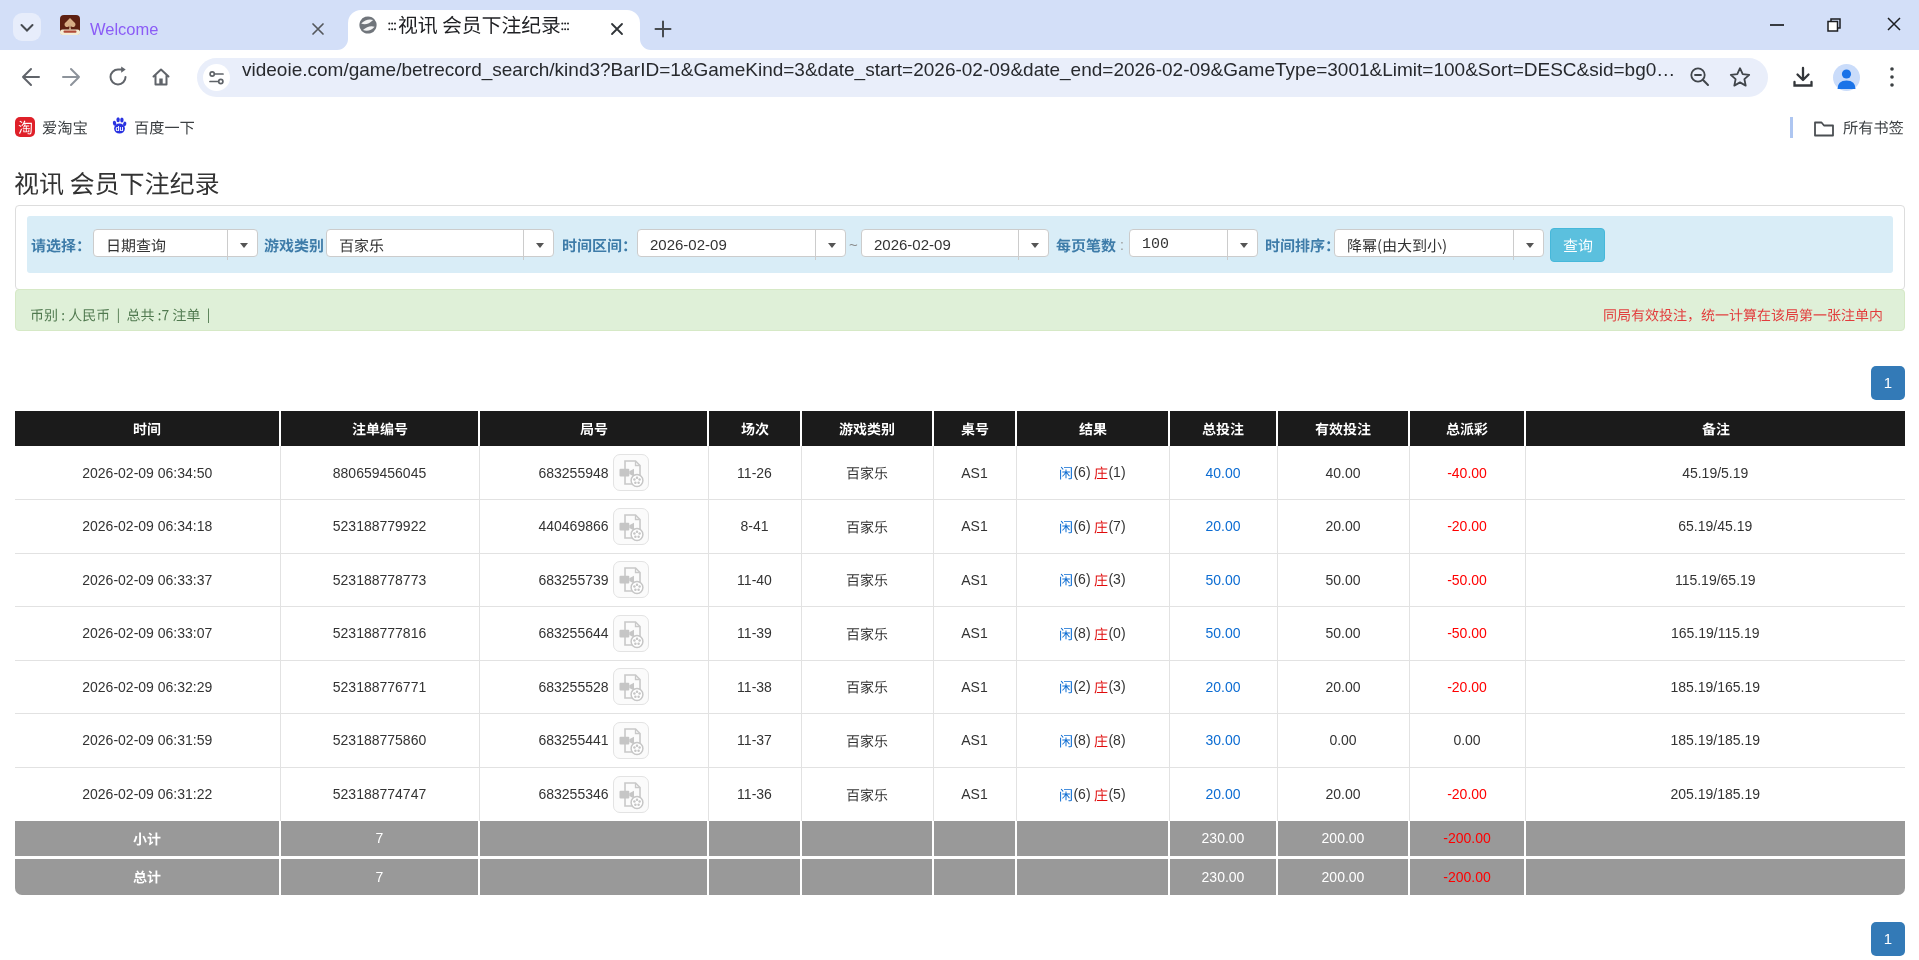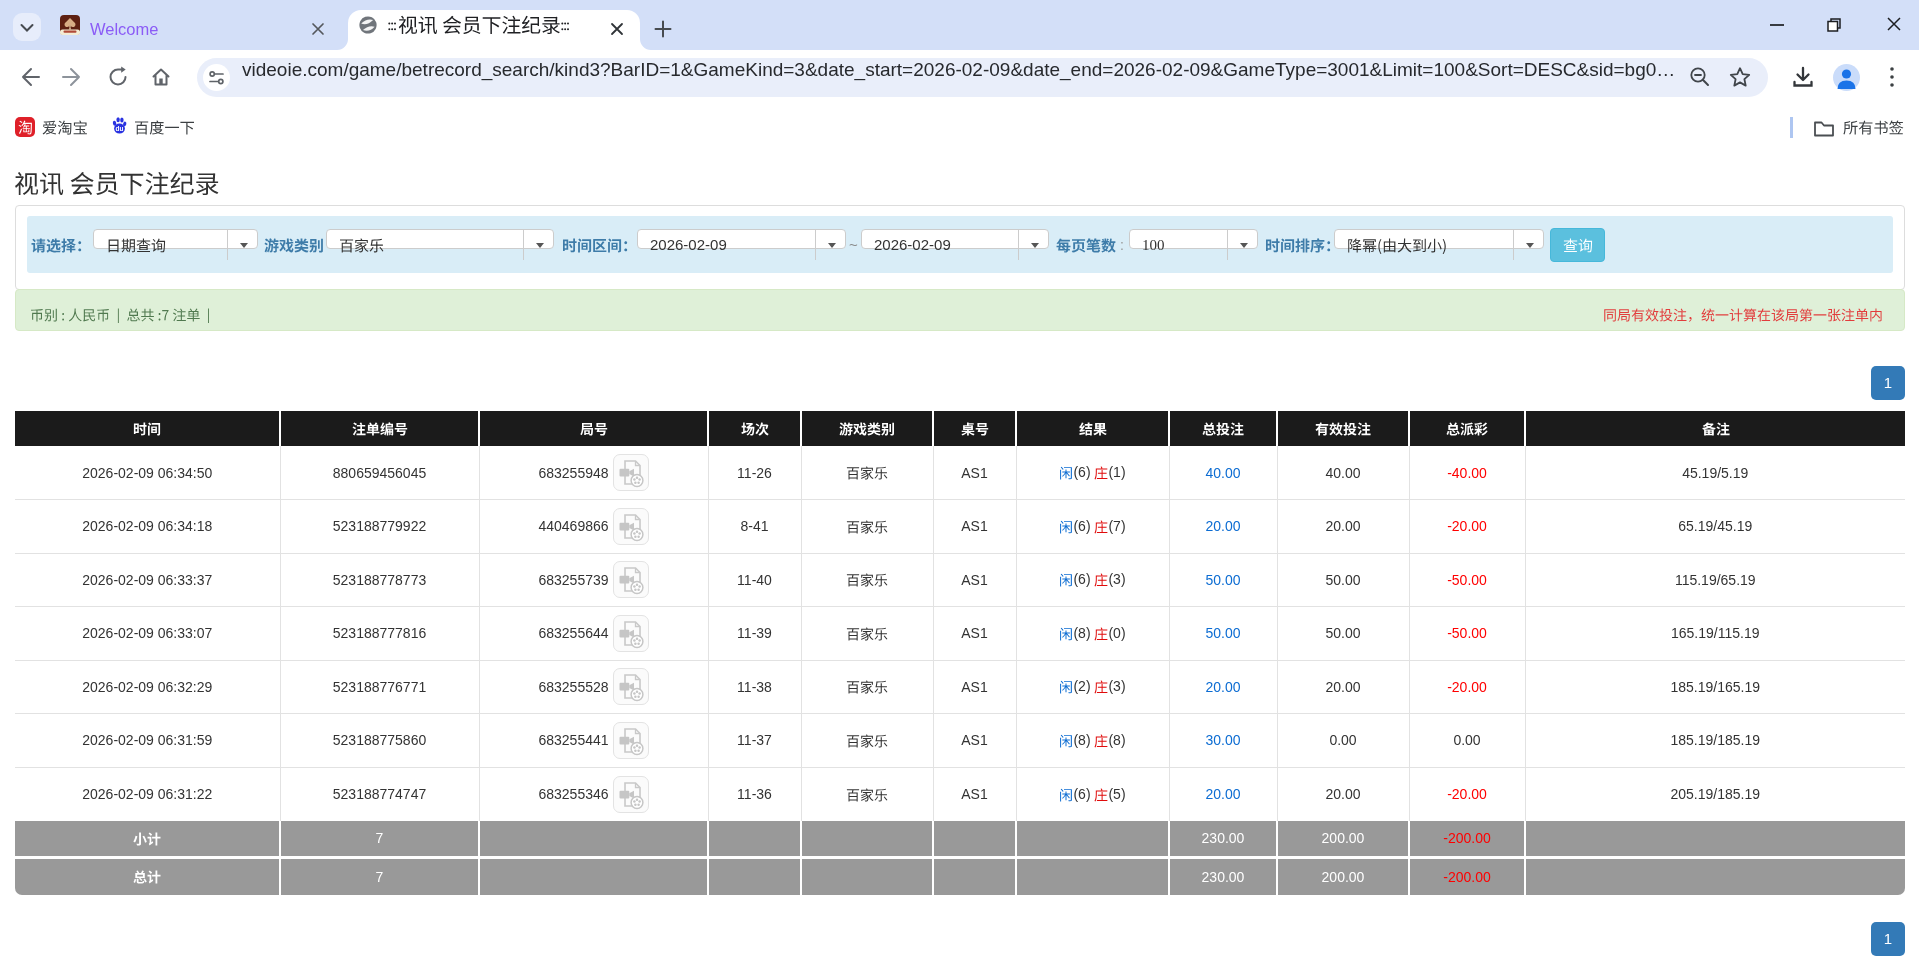--- a/index.html
+++ b/index.html
@@ -9,21 +9,21 @@
 #chevbtn{position:absolute;left:13px;top:13px;width:28px;height:28px;border-radius:9px;background:#e7edfb}
 #activetab{position:absolute;left:348px;top:10px;width:292px;height:40px;background:#fff;border-radius:13px 13px 0 0}
 #pill{position:absolute;left:197px;top:58px;width:1571px;height:39px;border-radius:20px;background:#e9eefa}
 #chip{position:absolute;left:203px;top:64px;width:27px;height:27px;border-radius:50%;background:#fff}
 #url{position:absolute;left:242px;top:50px;height:39px;line-height:39px;font-size:19px;color:#27292d;white-space:nowrap}
 #avatar{position:absolute;left:1833px;top:64px;width:27px;height:27px;border-radius:50%;background:#cadcfa;overflow:hidden}
 #tbicon{position:absolute;left:15px;top:117px;width:20px;height:20px;border-radius:5px;background:#df2029;text-align:center;line-height:20px}
 #content{position:absolute;left:0;top:141px;width:1919px;height:819px;background:#fff}
 #panel{position:absolute;left:15px;top:64px;width:1890px;height:85px;background:#fff;border:1px solid #ddd;border-radius:4px}
 #fbar{position:absolute;left:11px;top:10px;width:1866px;height:57px;background:#d9edf7;border-radius:3px}
-.sel{position:absolute;top:13px;height:20px;background:#fff;border:1px solid #ccc;border-radius:4px;font-size:15px;color:#333}
+.sel{position:absolute;top:13px;height:28px;background:#fff;border:1px solid #ccc;border-radius:4px;font-size:15px;color:#333}
 .sel .txt{position:absolute;left:12px;top:0;height:30px;line-height:30px;white-space:nowrap}
 .sel .well{position:absolute;right:0;top:0;width:30px;height:30px;border-left:1px solid #ccc}
 .sel .tri{position:absolute;right:9px;top:13px;width:0;height:0;border:4.5px solid transparent;border-top:5.5px solid #555}
 .flabel{position:absolute;top:13px;height:32px;line-height:32px;white-space:nowrap}
 #greenbar{position:absolute;left:15px;top:148px;width:1890px;height:41.5px;background:#dff0d8;border:1px solid #d6e9c6;border-radius:4px}
 .pgbtn{position:absolute;width:34px;height:34px;background:#337ab7;border-radius:5px;color:#fff;
  font-size:15px;text-align:center;line-height:34px}
 table{border-collapse:collapse;table-layout:fixed}
 #btable{position:absolute;left:15px;top:270px;width:1890px}
 #btable th{background:#1b1b1b;height:35px;border-right:2px solid #fff;padding:0}
@@ -222,21 +222,21 @@
 <div class="sel" style="left:834px;width:188px">
           <div class="txt" style="font-family:'Liberation Sans'">2026-02-09</div>
           <div class="well">
             <div class="tri"></div>
           </div>
         </div>
 <div class="flabel" style="left:1029px"><svg style="display:inline-block;vertical-align:middle;" width="60.0" height="15.9" viewBox="0 0 60.0 15.9">
             <path fill="#3e7ca9" d="M10.6 6.1 10.6 7.8H8.8L9.3 7.3C8.9 6.9 8.2 6.5 7.6 6.1ZM0.5 7.7V9.3H2.6C2.4 10.5 2.2 11.7 2.1 12.5H3.0L10.2 12.6C10.1 12.8 10.1 12.9 10 13.0C9.9 13.2 9.7 13.2 9.5 13.2C9.2 13.2 8.6 13.2 7.9 13.2C8.1 13.5 8.3 14.1 8.3 14.5C9.1 14.6 9.8 14.6 10.3 14.5C10.8 14.4 11.2 14.3 11.6 13.8C11.7 13.6 11.9 13.2 12 12.6H13.8V11.0H12.2L12.3 9.3H14.5V7.7H12.3L12.4 5.4C12.4 5.1 12.4 4.6 12.4 4.6H3.5C3.8 4.2 4 3.8 4.3 3.4H13.9V1.8H5.2L5.7 0.9L3.9 0.4C3.1 2.2 1.8 4.1 0.4 5.3C0.9 5.5 1.7 6 2 6.3C2.4 6 2.8 5.5 3.1 5.1C3.1 5.9 3 6.8 2.8 7.7ZM5.8 6.7C6.4 7 7.1 7.4 7.6 7.8H4.6L4.8 6.1H6.5ZM10.4 11.0H8.6L9.1 10.5C8.7 10.1 8.1 9.7 7.4 9.3H10.5ZM5.7 9.9C6.3 10.2 6.9 10.6 7.5 11.0H4.2L4.4 9.3H6.2Z M21.6 6.5V9.1C21.6 10.6 20.8 12.1 15.6 13.1C16 13.5 16.5 14.2 16.7 14.6C22.3 13.4 23.5 11.3 23.5 9.2V6.5ZM23 11.8C24.8 12.5 27.1 13.7 28.2 14.6L29.3 13.2C28.1 12.3 25.7 11.2 24.1 10.6ZM17.2 4.2V11.2H19.1V5.8H26.1V11.1H28.0V4.2H22.5C22.8 3.8 23 3.3 23.2 2.8H29.1V1.2H16.0V2.8H21.2C21 3.3 20.9 3.8 20.8 4.2Z M30.7 10.3 30.9 11.9 36 11.5V12.1C36 13.9 36.5 14.4 38.6 14.4C39 14.4 41.1 14.4 41.5 14.4C43.2 14.4 43.7 13.8 44 11.9C43.5 11.8 42.7 11.6 42.3 11.3C42.2 12.6 42.1 12.8 41.4 12.8C40.9 12.8 39.2 12.8 38.8 12.8C37.9 12.8 37.8 12.7 37.8 12.1V11.4L44.3 10.9L44.1 9.4L37.8 9.8V8.9L43.2 8.5L43 7.1L37.8 7.4V6.7C39.8 6.5 41.8 6.3 43.4 6.0L42.6 4.5C39.8 5 35.5 5.3 31.7 5.4C31.8 5.8 32 6.4 32.1 6.9C33.3 6.9 34.6 6.8 36 6.8V7.5L31.4 7.8L31.6 9.3L36 9.0V10.0ZM38.7 0.3C38.4 1.3 37.9 2.3 37.2 3.1V1.7H34.0C34.1 1.4 34.2 1.1 34.4 0.8L32.6 0.3C32.1 1.7 31.3 3.2 30.3 4.0C30.8 4.3 31.5 4.8 31.9 5.0C32.3 4.5 32.8 3.9 33.2 3.2H33.4C33.8 3.8 34.1 4.6 34.3 5.1L35.8 4.5C35.7 4.1 35.5 3.6 35.2 3.2H37.1C36.9 3.4 36.7 3.7 36.4 3.9C36.8 4.1 37.6 4.6 37.9 4.9C38.4 4.5 38.9 3.9 39.3 3.2H39.9C40.2 3.7 40.5 4.3 40.6 4.7L42.2 4.2C42.1 3.9 41.9 3.5 41.7 3.2H44.3V1.7H40.1C40.3 1.4 40.4 1.1 40.5 0.8Z M51.4 0.6C51.1 1.2 50.7 2 50.4 2.5L51.5 3.1C51.9 2.6 52.4 1.9 52.9 1.2ZM50.6 9.6C50.3 10.2 50 10.6 49.6 11.0L48.3 10.4L48.8 9.6ZM46.2 11.0C46.9 11.3 47.6 11.6 48.3 12.0C47.5 12.5 46.5 12.9 45.4 13.2C45.7 13.5 46 14.1 46.2 14.5C47.5 14.1 48.8 13.6 49.8 12.8C50.2 13.1 50.6 13.4 50.9 13.6L52 12.4C51.7 12.2 51.3 12 50.9 11.8C51.7 10.9 52.3 9.8 52.6 8.5L51.7 8.1L51.4 8.2H49.5L49.8 7.6L48.2 7.3C48.1 7.6 47.9 7.9 47.8 8.2H45.9V9.6H47.1C46.8 10.1 46.5 10.6 46.2 11.0ZM46 1.2C46.4 1.8 46.7 2.6 46.8 3.1H45.6V4.5H47.9C47.2 5.3 46.2 5.9 45.3 6.3C45.7 6.6 46 7.2 46.3 7.6C47 7.2 47.8 6.6 48.5 5.9V7.2H50.2V5.6C50.7 6 51.3 6.5 51.6 6.9L52.6 5.6C52.3 5.4 51.5 4.9 50.8 4.5H53.0V3.1H50.2V0.4H48.5V3.1H47.0L48.2 2.6C48.1 2 47.7 1.3 47.3 0.7ZM54.2 0.5C53.9 3.2 53.2 5.8 52 7.3C52.3 7.6 53 8.2 53.3 8.5C53.5 8.1 53.8 7.6 54.1 7.1C54.3 8.2 54.7 9.3 55.1 10.3C54.3 11.5 53.2 12.5 51.7 13.2C52 13.5 52.5 14.2 52.7 14.6C54.1 13.9 55.2 13 56 11.9C56.7 12.9 57.5 13.8 58.6 14.4C58.8 14 59.3 13.3 59.7 13.0C58.6 12.4 57.7 11.4 57 10.3C57.7 8.8 58.2 7 58.4 4.9H59.4V3.2H55.4C55.5 2.4 55.7 1.6 55.8 0.7ZM56.8 4.9C56.6 6.2 56.4 7.3 56 8.3C55.6 7.2 55.3 6.1 55.1 4.9Z"></path>
           </svg><span style="color:#999;font-size:14px;font-weight:normal"> :</span></div>
 <div class="sel" style="left:1102px;width:129px">
-          <div class="txt" style="font-family:Liberation Serif, serif">100</div>
+          <div class="txt" style="font-family:Liberation Mono, monospace">100</div>
           <div class="well">
             <div class="tri"></div>
           </div>
         </div>
 <div class="flabel" style="left:1238px"><svg style="display:inline-block;vertical-align:middle;" width="75.0" height="15.9" viewBox="0 0 75.0 15.9">
             <path fill="#3e7ca9" d="M6.9 6.8C7.6 7.9 8.6 9.4 9 10.2L10.6 9.3C10.1 8.4 9.1 7 8.4 6.0ZM4.5 7.4V10.2H2.7V7.4ZM4.5 5.8H2.7V3.2H4.5ZM1 1.6V13.0H2.7V11.8H6.2V1.6ZM11.2 0.6V3.2H6.7V5.0H11.2V12.1C11.2 12.4 11.1 12.5 10.8 12.5C10.4 12.5 9.3 12.5 8.3 12.5C8.5 13 8.8 13.8 8.9 14.3C10.4 14.3 11.5 14.3 12.1 14.0C12.8 13.7 13 13.2 13 12.1V5.0H14.6V3.2H13.0V0.6Z M16.1 4.1V14.5H17.9V4.1ZM16.3 1.4C17 2.1 17.7 3.1 18 3.8L19.6 2.8C19.2 2.1 18.4 1.2 17.7 0.6ZM21.1 9.0H24.0V10.4H21.1ZM21.1 6.1H24.0V7.5H21.1ZM19.5 4.7V11.8H25.6V4.7ZM20.1 1.2V2.9H27.2V12.6C27.2 12.8 27.1 12.9 27 12.9C26.8 12.9 26.2 12.9 25.8 12.8C26 13.3 26.2 14 26.3 14.4C27.2 14.4 27.9 14.4 28.4 14.1C28.9 13.9 29.1 13.4 29.1 12.6V1.2Z M32.3 0.4V3.3H30.6V5.0H32.3V7.7C31.6 7.8 31 8 30.4 8.1L30.7 9.8L32.3 9.4V12.6C32.3 12.8 32.3 12.8 32.1 12.8C31.9 12.8 31.3 12.8 30.8 12.8C31 13.2 31.2 13.9 31.3 14.4C32.3 14.4 33 14.4 33.4 14.1C33.9 13.8 34 13.4 34 12.6V9.0L35.6 8.6L35.4 6.9L34 7.2V5.0H35.4V3.3H34.0V0.4ZM35.5 9.2V10.8H37.8V14.5H39.5V0.6H37.8V2.8H35.9V4.4H37.8V6.0H35.9V7.6H37.8V9.2ZM40.6 0.6V14.5H42.3V10.9H44.5V9.3H42.3V7.6H44.2V6.0H42.3V4.4H44.4V2.8H42.3V0.6Z M50.5 7.1C51.3 7.4 52.1 7.8 52.9 8.2H48.8V9.7H52.9V12.7C52.9 12.9 52.8 12.9 52.5 12.9C52.2 12.9 51.1 12.9 50.2 12.9C50.5 13.4 50.8 14.1 50.8 14.5C52.1 14.5 53.1 14.6 53.8 14.3C54.5 14.1 54.7 13.6 54.7 12.7V9.7H56.8C56.5 10.3 56.2 10.8 55.9 11.2L57.4 11.8C58 11 58.8 9.8 59.4 8.6L58.1 8.1L57.8 8.2H55.7L55.8 8.1L55.1 7.7C56.2 7 57.4 6 58.2 5.2L57.1 4.3L56.7 4.4H49.5V5.8H55.2C54.7 6.2 54.1 6.6 53.6 7.0C52.9 6.6 52.2 6.3 51.6 6.1ZM51.9 0.8 52.4 2.0H46.6V6.1C46.6 8.3 46.5 11.5 45.3 13.6C45.7 13.8 46.5 14.3 46.8 14.6C48.2 12.3 48.4 8.6 48.4 6.1V3.7H59.4V2.0H54.4C54.2 1.5 53.9 0.8 53.7 0.3Z M63.8 6.2C64.5 6.2 65.2 5.6 65.2 4.8C65.2 3.9 64.5 3.3 63.8 3.3C63 3.3 62.3 3.9 62.3 4.8C62.3 5.6 63 6.2 63.8 6.2ZM63.8 13.3C64.5 13.3 65.2 12.7 65.2 11.9C65.2 11.1 64.5 10.5 63.8 10.5C63 10.5 62.3 11.1 62.3 11.9C62.3 12.7 63 13.3 63.8 13.3Z"></path>
           </svg></div>
 <div class="sel" style="left:1307px;width:210px">
           <div class="txt"><svg style="display:inline-block;vertical-align:middle;" width="100.1" height="15.9" viewBox="0 0 100.1 15.9">
               <path fill="#333" d="M11.8 2.8C11.3 3.5 10.7 4.1 9.9 4.6C9.3 4.1 8.7 3.6 8.3 3.0L8.4 2.8ZM8.7 0.6C8.1 1.7 7 3.1 5.4 4.1C5.7 4.3 6 4.6 6.1 4.9C6.7 4.5 7.2 4.1 7.6 3.6C8.1 4.2 8.5 4.7 9.1 5.2C7.9 5.8 6.6 6.3 5.2 6.6C5.4 6.9 5.7 7.3 5.8 7.5C7.3 7.2 8.7 6.6 10 5.8C11.1 6.5 12.4 7.1 13.8 7.4C13.9 7.1 14.2 6.7 14.5 6.5C13.2 6.2 11.9 5.8 10.8 5.2C11.9 4.4 12.7 3.4 13.3 2.2L12.6 1.9L12.4 1.9H9.1C9.4 1.5 9.6 1.2 9.8 0.8ZM6.2 8.1V9.1H9.6V11.1H7.1L7.5 9.6L6.5 9.5C6.3 10.3 6 11.4 5.7 12.1H9.6V14.4H10.7V12.1H14.1V11.1H10.7V9.1H13.7V8.1H10.7V6.9H9.6V8.1ZM1.2 1.2V14.4H2.2V2.2H4.2C3.8 3.2 3.3 4.6 2.8 5.6C4 6.8 4.4 7.8 4.4 8.7C4.4 9.1 4.3 9.6 4 9.7C3.9 9.8 3.7 9.9 3.5 9.9C3.3 9.9 2.9 9.9 2.5 9.8C2.7 10.1 2.8 10.6 2.9 10.8C3.2 10.9 3.6 10.9 3.9 10.8C4.3 10.8 4.5 10.7 4.8 10.5C5.2 10.2 5.4 9.6 5.4 8.8C5.4 7.8 5.1 6.7 3.9 5.5C4.5 4.3 5.1 2.8 5.5 1.6L4.8 1.2L4.6 1.2Z M16.3 1.2V3.9H17.3V2.2H27.7V3.9H28.8V1.2ZM18.9 5.3H26.0V6.2H18.9ZM18.9 3.7H26.0V4.6H18.9ZM17.9 3.0V6.9H20.9C20.7 7.2 20.5 7.5 20.2 7.8H16.0V8.7H19.4C18.4 9.5 17.2 10.2 15.6 10.7C15.8 10.9 16.1 11.3 16.2 11.5C16.9 11.3 17.6 11 18.2 10.6V13.9H19.2V11.0H21.9V14.4H23.0V11.0H25.7V12.8C25.7 12.9 25.6 13 25.4 13.0C25.2 13 24.6 13 23.8 13.0C23.9 13.2 24.1 13.6 24.1 13.8C25.2 13.8 25.8 13.8 26.2 13.7C26.6 13.5 26.7 13.3 26.7 12.8V10.6C27.4 10.9 28 11.2 28.7 11.4C28.9 11.2 29.2 10.8 29.4 10.6C27.9 10.2 26.4 9.5 25.4 8.7H29.2V7.8H21.5C21.7 7.5 21.9 7.2 22.1 6.9H27.0V3.0ZM21.9 9.0V10.1H19.1C19.8 9.6 20.3 9.2 20.8 8.7H24.2C24.6 9.2 25.2 9.7 25.9 10.1H23.0V9.0Z M33.6 16.1 34.4 15.8C33.1 13.6 32.5 11.1 32.5 8.5C32.5 6 33.1 3.5 34.4 1.3L33.6 0.9C32.2 3.2 31.4 5.6 31.4 8.5C31.4 11.5 32.2 13.9 33.6 16.1Z M37.9 9.0H42.0V12.3H37.9ZM47.2 9.0V12.3H43.1V9.0ZM37.9 7.9V4.6H42.0V7.9ZM47.2 7.9H43.1V4.6H47.2ZM42 0.6V3.5H36.8V14.4H37.9V13.5H47.2V14.3H48.4V3.5H43.1V0.6Z M57 0.6C57 1.8 57 3.3 56.8 4.9H51.0V6.1H56.6C56 8.9 54.5 11.8 50.7 13.4C51 13.7 51.4 14.1 51.6 14.4C55.2 12.7 56.9 9.8 57.6 6.9C58.8 10.3 60.7 13 63.6 14.4C63.8 14 64.2 13.6 64.4 13.3C61.5 12.1 59.6 9.4 58.5 6.1H64.2V4.9H58.0C58.2 3.3 58.2 1.8 58.2 0.6Z M74.7 1.9V11.0H75.7V1.9ZM77.7 0.8V12.6C77.7 12.9 77.6 13 77.3 13.0C77.1 13 76.2 13 75.4 13.0C75.5 13.3 75.7 13.8 75.8 14.1C76.9 14.1 77.7 14.1 78.1 13.9C78.6 13.7 78.8 13.3 78.8 12.6V0.8ZM66 12.6 66.3 13.6C68.2 13.3 71.1 12.7 73.8 12.2L73.7 11.2L70.5 11.8V9.4H73.5V8.4H70.5V6.8H69.5V8.4H66.5V9.4H69.5V12.0ZM66.9 6.6C67.2 6.4 67.8 6.4 72.5 5.9C72.7 6.3 72.9 6.6 73 6.9L73.8 6.3C73.4 5.4 72.4 4.1 71.6 3.1L70.8 3.6C71.1 4 71.5 4.5 71.9 5.1L68 5.4C68.7 4.6 69.3 3.6 69.8 2.6H73.8V1.6H66.1V2.6H68.5C68 3.6 67.4 4.6 67.2 4.9C66.9 5.2 66.7 5.5 66.5 5.5C66.6 5.8 66.8 6.4 66.9 6.6Z M87 0.8V12.8C87 13.1 86.9 13.2 86.6 13.2C86.3 13.3 85.2 13.3 84.1 13.2C84.3 13.5 84.5 14.1 84.6 14.4C86 14.4 86.9 14.4 87.5 14.2C88 14 88.2 13.7 88.2 12.8V0.8ZM90.6 4.6C91.9 6.8 93.1 9.6 93.5 11.4L94.7 10.9C94.3 9.1 93 6.3 91.7 4.2ZM83.1 4.3C82.7 6.3 81.9 8.9 80.5 10.5C80.9 10.7 81.4 10.9 81.6 11.1C83 9.5 83.9 6.7 84.4 4.5Z M96.6 16.1C97.9 13.9 98.8 11.5 98.8 8.5C98.8 5.6 97.9 3.2 96.6 0.9L95.7 1.3C97 3.5 97.6 6 97.6 8.5C97.6 11.1 97 13.6 95.7 15.8Z"></path>

